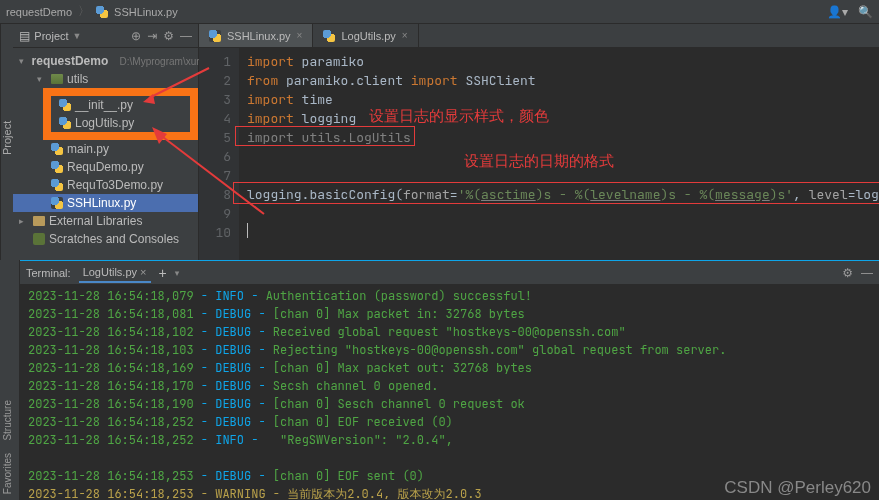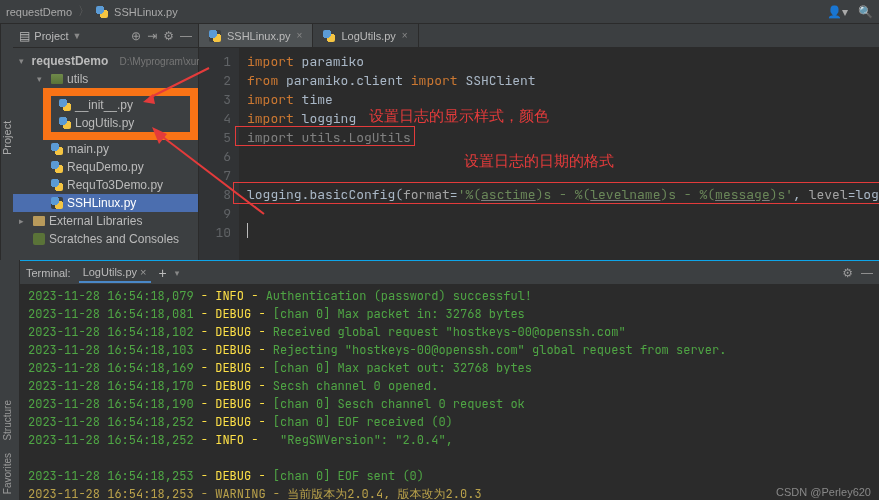--- a/index.html
+++ b/index.html
@@ -50,24 +50,24 @@
 .terminal-wrap { border-top: 1px solid #0ea5e9; background: #2b2b2b; }
 .term-tabs { height: 24px; background: #3c3f41; display: flex; align-items: center; padding: 0 6px; gap: 8px; border-bottom: 1px solid #2b2b2b; }
 .term-tabs .label { color: #bbb; font-size: 11px; }
 .term-tabs .tt { color: #bbb; font-size: 11px; border-bottom: 2px solid #4a88c7; padding: 3px 4px; }
 .term-tabs .plus { color: #bbb; font-size: 14px; }
 .term-tabs .right { margin-left: auto; display: flex; gap: 8px; }
 .terminal { font-family: "JetBrains Mono","Consolas",monospace; font-size: 12px; line-height: 18px; padding: 2px 8px 6px; background: #2b2b2b; height: 214px; overflow: hidden; }
 .tl { white-space: pre; }
 .ts { color: #4fa544; }
 .info { color: #4fa544; }
-.lvl { color: #fde047; }
+.lvl { color: #0ea5e9; }
 .warn { color: #b8a04a; }
 .warn .ts, .warn .lvl { color: #b8a04a; }
-.footer { position: absolute; bottom: 2px; right: 8px; color: #888; font-size: 11px; }
+.footer { position: absolute; bottom: 2px; right: 8px; color: #888; font-size: 17px; }
 .lefttabs { position: absolute; left: 0; top: 260px; width: 20px; height: 240px; background: #3c3f41; border-right: 1px solid #2b2b2b; display: flex; flex-direction: column; justify-content: flex-end; }
 .lefttab { writing-mode: vertical-rl; transform: rotate(180deg); color: #999; font-size: 10px; padding: 6px 2px; text-align: center; }
 </style>
 </head>
 <body>
 
 <div class="titlebar">
   <span class="crumb">requestDemo</span>
   <span class="sep">〉</span>
   <span class="icon pyfile-icon"></span>

